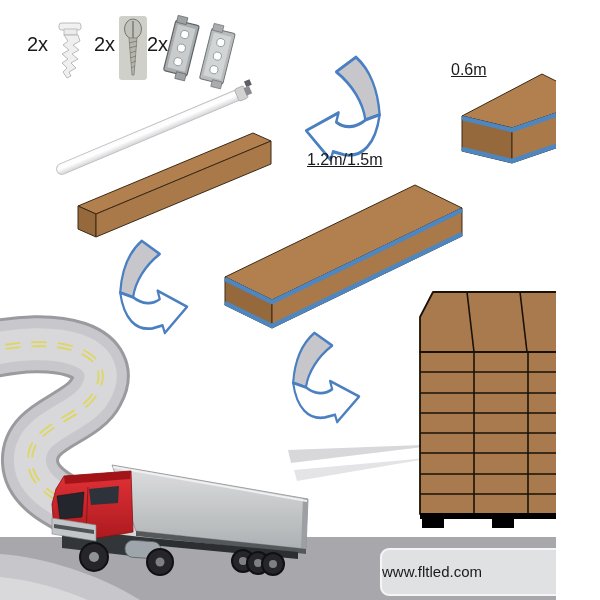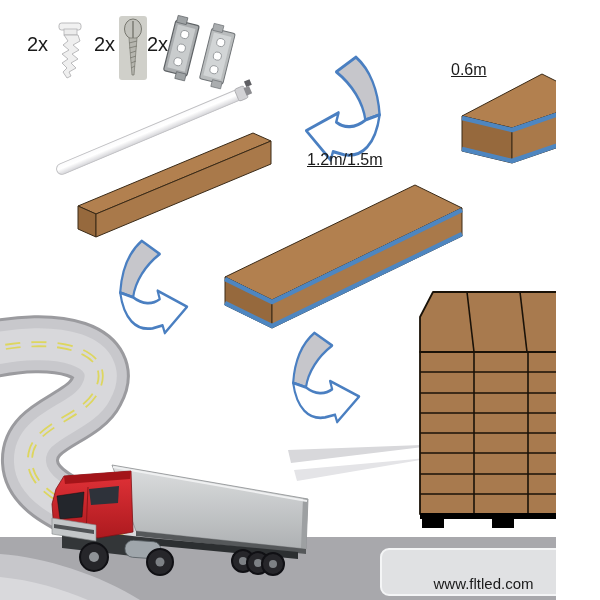--- a/index.html
+++ b/index.html
@@ -4,21 +4,21 @@
 <style>
   html,body{margin:0;padding:0;background:#fff;}
   #stage{position:relative;width:556px;height:600px;overflow:hidden;background:#fff;
          font-family:"Liberation Sans",sans-serif;}
   #art{position:absolute;left:0;top:0;}
   .label{position:absolute;color:var(--text-dark);white-space:nowrap;}
   .qty{font-size:20px;}
   .boxlabel{font-size:16px;text-decoration:underline;}
   .web-panel{position:absolute;left:380px;top:548px;width:203px;height:44px;
              background:var(--panel-bg);border:2px solid #f4f5f6;border-radius:9px;
-             display:flex;flex-direction:row;justify-content:center;align-items:flex-end;}
+             display:flex;flex-direction:column;justify-content:center;align-items:flex-start;}
   .web-line{font-size:15px;line-height:20px;color:var(--text-dark);}
   
   .box-top{fill:var(--cardboard-top);stroke:var(--cardboard-outline);stroke-width:1;stroke-linejoin:round;}
   .box-side{fill:var(--cardboard-side);stroke:var(--cardboard-outline);stroke-width:1;stroke-linejoin:round;}
   .box-end{fill:var(--cardboard-end);stroke:var(--cardboard-outline);stroke-width:1;stroke-linejoin:round;}
   .tape{fill:none;stroke:var(--tape-blue);stroke-width:4.5;stroke-linejoin:round;}
   .arrow-band{fill:var(--arrow-gray);stroke:var(--arrow-blue);stroke-width:3;stroke-linejoin:round;}
   .arrow-curl{fill:#ffffff;stroke:var(--arrow-blue);stroke-width:3;stroke-linejoin:round;}
   .pallet-box{fill:var(--pallet-brown);stroke:var(--pallet-line);stroke-width:1.8;stroke-linejoin:round;}
   .pallet-line{stroke:var(--pallet-line);stroke-width:1.6;}

